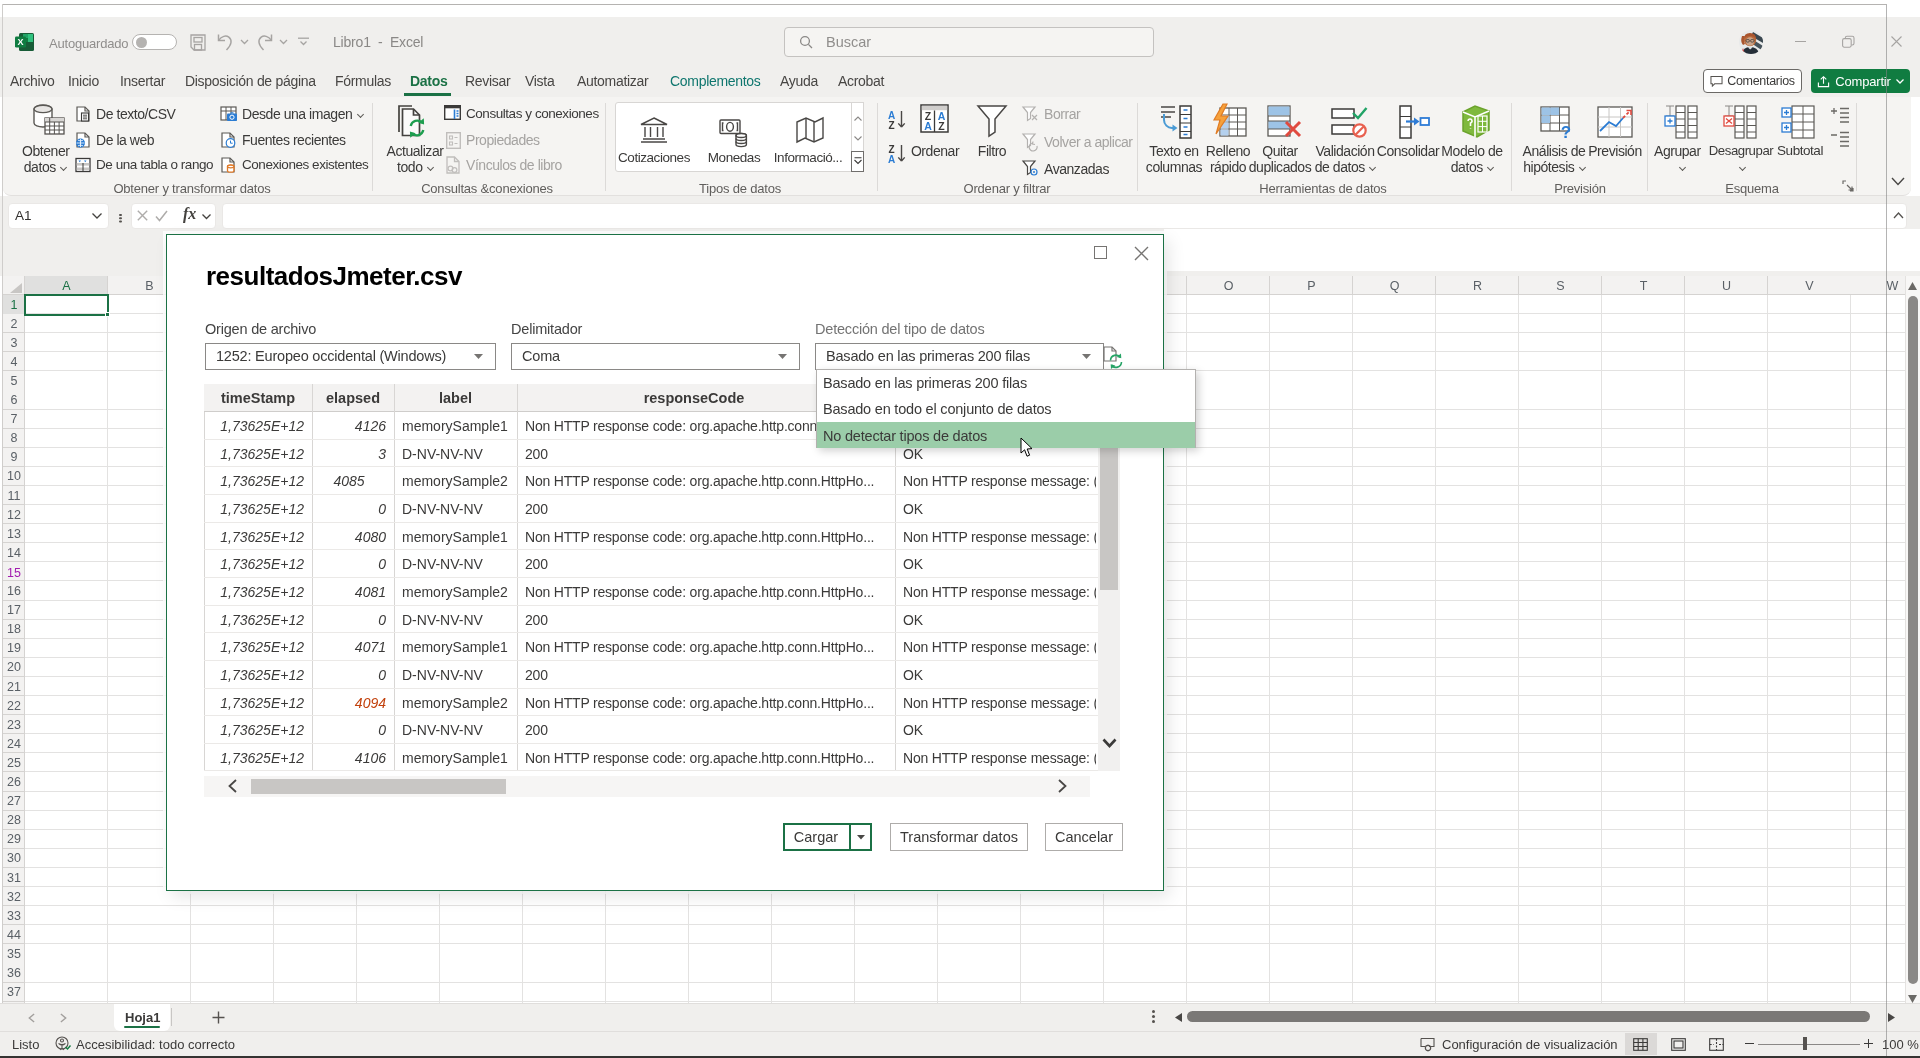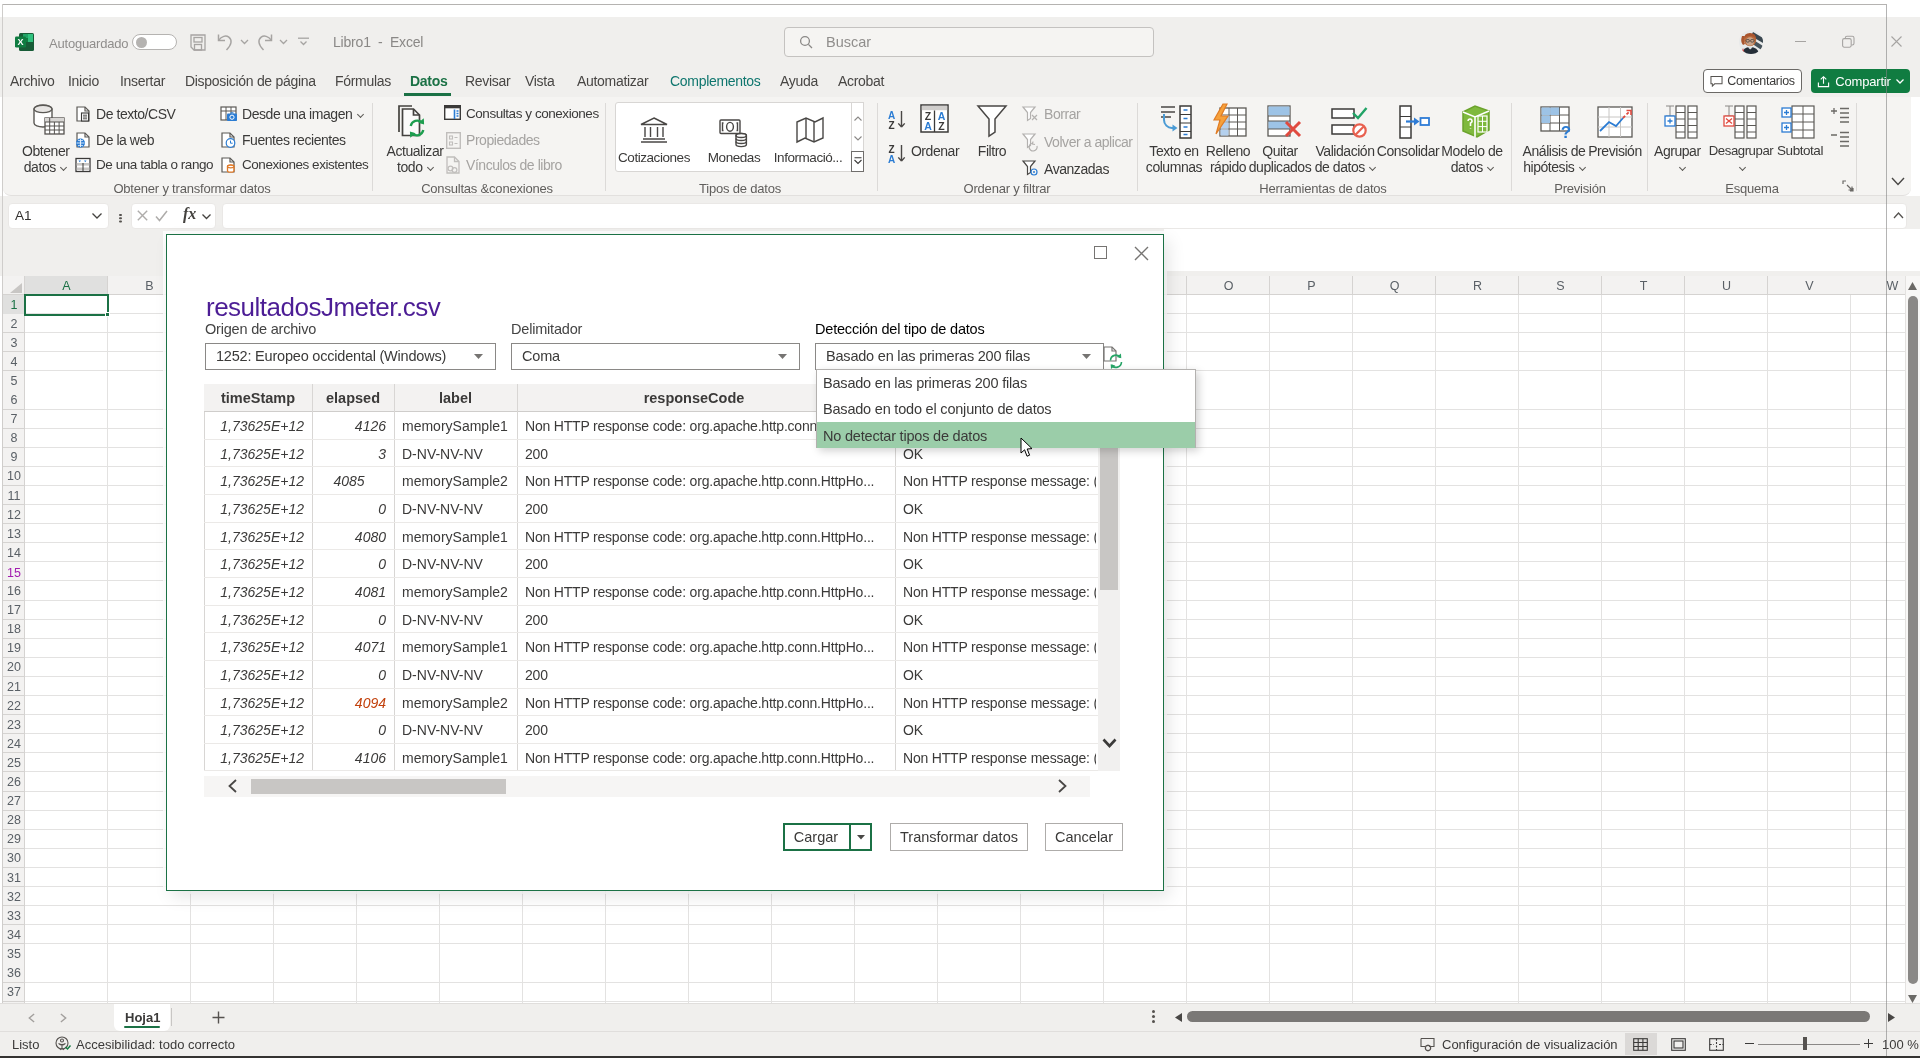--- a/index.html
+++ b/index.html
@@ -484,21 +484,21 @@
 <div class="num" style="left:3px;top:736.8px;color:#5a6066">24</div>
 <div class="num" style="left:3px;top:755.9px;color:#5a6066">25</div>
 <div class="num" style="left:3px;top:775.0px;color:#5a6066">26</div>
 <div class="num" style="left:3px;top:794.1px;color:#5a6066">27</div>
 <div class="num" style="left:3px;top:813.2px;color:#5a6066">28</div>
 <div class="num" style="left:3px;top:832.3px;color:#5a6066">29</div>
 <div class="num" style="left:3px;top:851.4px;color:#5a6066">30</div>
 <div class="num" style="left:3px;top:870.5px;color:#5a6066">31</div>
 <div class="num" style="left:3px;top:889.6px;color:#5a6066">32</div>
 <div class="num" style="left:3px;top:908.7px;color:#5a6066">33</div>
-<div class="num" style="left:3px;top:927.8px;color:#5a6066">34</div>
+<div class="num" style="left:3px;top:927.8px;color:#5a6066">44</div>
 <div class="num" style="left:3px;top:946.9px;color:#5a6066">35</div>
 <div class="num" style="left:3px;top:966.0px;color:#5a6066">36</div>
 <div class="num" style="left:3px;top:985.1px;color:#5a6066">37</div>
 <div class="a" style="left:24px;top:294px;width:85px;height:22px;border:2px solid #1b7145;background:transparent"></div>
 <div class="a" style="left:105px;top:312px;width:5px;height:5px;background:#1b7145;border:1px solid #fff"></div>
 <div class="a" style="left:1905px;top:276px;width:15px;height:727px;background:#f8f7f6;border-left:1px solid #e4e2e0"></div>
 <svg class="a" style="left:1908px;top:282px" width="9" height="8" viewBox="0 0 9 8">
     <path d="M4.5 0 L9 8 L0 8 Z" fill="#6b6966"></path>
   </svg>
 <div class="a" style="left:1907.5px;top:296px;width:10px;height:688px;background:#8a8886;border-radius:5px"></div>
@@ -561,24 +561,24 @@
 <div class="a" style="left:1803px;top:1037px;width:4px;height:13px;background:#55524f"></div>
 <div class="a" style="left:1864px;top:1043px;width:9px;height:1.4px;background:#3b3a39"></div>
 <div class="a" style="left:1864px;top:1039px;width:1.4px;height:9px;background:#3b3a39;margin-left:3.8px"></div>
 <div class="a" style="left:1882px;top:1037px;font-size:13px;color:#3b3a39">100 %</div>
 <div class="a" style="left:166px;top:234px;width:998px;height:657px;background:#fff;border:1px solid #1b7145;
 box-shadow:5px 6px 16px rgba(0,0,0,0.10),0 0 0 3px rgba(255,255,255,0.8);z-index:20"></div>
 <div class="a" style="left:1094px;top:246px;width:13px;height:13px;border:1.4px solid #767472;z-index:21"></div>
 <svg class="a" style="left:1134px;top:246px;z-index:21" width="15" height="15" viewBox="0 0 15 15" stroke="#767472" stroke-width="1.4">
     <path d="M1 1 L14 14 M14 1 L1 14"></path>
   </svg>
-<div class="a" style="left:206px;top:292px;font-size:26px;font-weight:400;color:#4c1d95;z-index:21;letter-spacing:-0.5px">resultadosJmeter.csv</div>
+<div class="a" style="left:206px;top:261px;font-size:26px;font-weight:700;color:#000000;z-index:21;letter-spacing:-0.5px">resultadosJmeter.csv</div>
 <div class="a" style="left:205px;top:321px;font-size:14.5px;color:#444;z-index:21;letter-spacing:-0.2px">Origen de archivo</div>
 <div class="a" style="left:511px;top:321px;font-size:14.5px;color:#444;z-index:21;letter-spacing:-0.2px">Delimitador</div>
-<div class="a" style="left:815px;top:321px;font-size:14.5px;color:#000000;z-index:21;letter-spacing:-0.2px">Detección del tipo de datos</div>
+<div class="a" style="left:815px;top:321px;font-size:14.5px;color:#737373;z-index:21;letter-spacing:-0.2px">Detección del tipo de datos</div>
 <div class="a" style="left:205px;top:343px;width:291px;height:27px;background:#fff;border:1px solid #8a8886;z-index:21"></div>
 <div class="a" style="left:216px;top:348px;font-size:14.5px;color:#3b3a39;z-index:21;letter-spacing:-0.2px">1252: Europeo occidental (Windows)</div>
 <svg class="a" style="left:474px;top:354px;z-index:21" width="9" height="5" viewBox="0 0 9 5">
     <path d="M0 0 h9 L4.5 5 Z" fill="#767472"></path>
   </svg>
 <div class="a" style="left:511px;top:343px;width:289px;height:27px;background:#fff;border:1px solid #8a8886;z-index:21"></div>
 <div class="a" style="left:522px;top:348px;font-size:14.5px;color:#3b3a39;z-index:21;letter-spacing:-0.2px">Coma</div>
 <svg class="a" style="left:778px;top:354px;z-index:21" width="9" height="5" viewBox="0 0 9 5">
     <path d="M0 0 h9 L4.5 5 Z" fill="#767472"></path>
   </svg>

